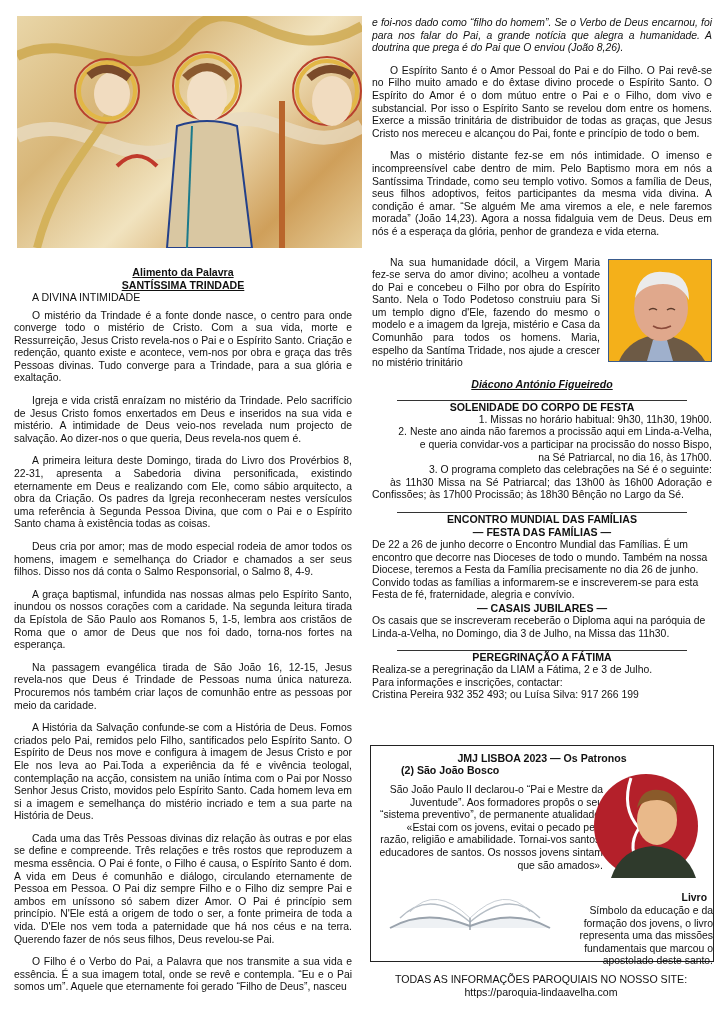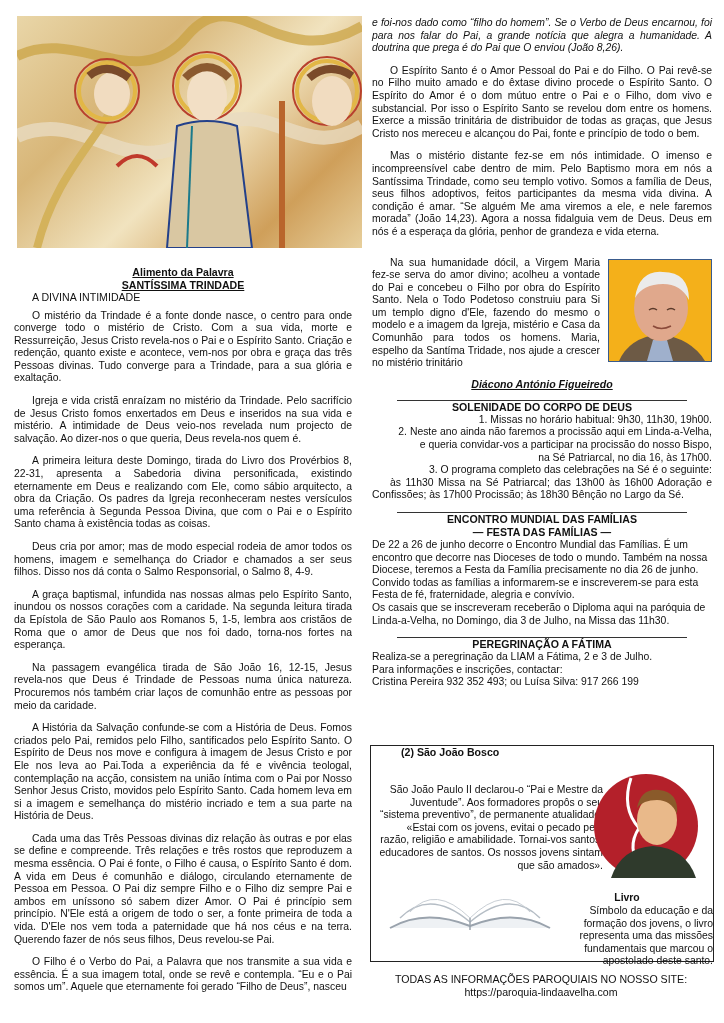--- a/index.html
+++ b/index.html
@@ -90,65 +90,67 @@
         <path d="M40,50 Q44,47 48,50 M58,50 Q62,47 66,50" stroke="#5a3a2a" stroke-width="1.5" fill="none"></path>
         <path d="M44,66 Q52,71 62,66" stroke="#8a4a3a" stroke-width="1.5" fill="none"></path>
       </svg>
     </div>
     <p>Na sua humanidade dócil, a Virgem Maria fez-se serva do amor divino; acolheu a vontade do Pai e concebeu o Filho por obra do Espírito Santo. Nela o Todo Podetoso construiu para Si um templo digno d'Ele, fazendo do mesmo o modelo e a imagem da Igreja, mistério e Casa da Comunhão para todos os homens. Maria, espelho da Santíma Tridade, nos ajude a crescer no mistério trinitário</p>
     <div style="clear:both;"></div>
     <div class="signature">Diácono António Figueiredo</div>
   </div>
 
   <div class="rule" style="width:290px; margin-top:10px;"></div>
-  <div class="sec-title">SOLENIDADE DO CORPO DE DEUS</div>
+  <div class="sec-title">SOLENIDADE DO CORPO DE FESTA</div>
   <div class="list">
     <p>1. Missas no horário habitual: 9h30, 11h30, 19h00.</p>
     <p>2. Neste ano ainda não faremos a procissão aqui em Linda-a-Velha,</p>
     <p>e queria convidar-vos a participar na procissão do nosso Bispo,</p>
     <p>na Sé Patriarcal, no dia 16, às 17h00.</p>
     <p>3. O programa completo das celebrações na Sé é o seguinte:</p>
   </div>
   <p>às 11h30 Missa na Sé Patriarcal; das 13h00 às 16h00 Adoração e Confissões; às 17h00 Procissão; às 18h30 Bênção no Largo da Sé.</p>
 
   <div class="rule" style="width:290px; margin-top:10px;"></div>
   <div class="sec-title">ENCONTRO MUNDIAL DAS FAMÍLIAS</div>
   <div class="sec-title">— FESTA DAS FAMÍLIAS —</div>
   <div class="center">
     <p>De 22 a 26 de junho decorre o Encontro Mundial das Famílias. É um encontro que decorre nas Dioceses de todo o mundo. Também na nossa Diocese, teremos a Festa da Família precisamente no dia 26 de junho. Convido todas as famílias a informarem-se e inscreverem-se para esta Festa de  fé, fraternidade, alegria e convívio.</p>
   </div>
+  <div class="sec-title">— CASAIS JUBILARES —</div>
   <div class="center">
     <p>Os casais que se inscreveram receberão o Diploma aqui na paróquia de Linda-a-Velha, no Domingo, dia 3 de Julho, na Missa das 11h30.</p>
   </div>
 
   <div class="rule" style="width:290px; margin-top:10px;"></div>
   <div class="sec-title">PEREGRINAÇÃO A FÁTIMA</div>
   <div class="center">
     <p>Realiza-se a peregrinação da LIAM a Fátima, 2 e 3 de Julho.</p>
     <p>Para informações e inscrições, contactar:</p>
     <p>Cristina Pereira 932 352 493; ou Luísa Silva: 917 266 199</p>
   </div>
 </div>
 
 <div class="box">
+  <div class="title">JMJ LISBOA 2023 — Os Patronos</div>
   <div class="sub">(2) São João Bosco</div>
   <div class="txt" style="left:4px; top:38px; width:228px; text-indent:14px;">São João Paulo II declarou-o “Pai e Mestre da Juventude”. Aos formadores propôs o seu “sistema preventivo”, de permanente atualidade: «Estai com os jovens, evitai o pecado pela razão, religião e amabilidade. Tornai-vos santos, educadores de santos. Os nossos jovens sintam que são amados».</div>
   <svg style="position:absolute; right:12px; top:22px;" width="110" height="110" viewBox="0 0 110 110">
     <circle cx="55" cy="58" r="52" fill="#b4202a"></circle>
     <path d="M40,10 Q30,40 48,60 Q35,80 50,100" stroke="#fff" stroke-width="3" fill="none"></path>
     <path d="M20,110 Q30,80 62,78 Q95,80 105,110 Z" fill="#2f3a2c"></path>
     <ellipse cx="66" cy="52" rx="20" ry="25" fill="#e9b98a"></ellipse>
     <path d="M46,40 Q50,20 68,22 Q88,24 86,46 Q80,32 66,32 Q52,32 46,40Z" fill="#8a5a2a"></path>
   </svg>
   <svg style="position:absolute; left:14px; top:132px;" width="170" height="56" viewBox="0 0 170 56">
     <path d="M5,50 Q40,30 85,48 Q130,30 165,50" stroke="#9aa3ad" stroke-width="2" fill="#eef1f4"></path>
     <path d="M15,40 Q45,10 85,44 Q125,10 155,40" stroke="#b5bdc5" stroke-width="1.5" fill="none"></path>
     <path d="M25,34 Q50,6 85,40 M145,34 Q120,6 85,40" stroke="#c9cfd5" stroke-width="1" fill="none"></path>
     <line x1="85" y1="40" x2="85" y2="52" stroke="#9aa3ad" stroke-width="1.5"></line>
   </svg>
-  <div class="txt" style="right:6px; top:146px; width:160px; text-align:center; font-weight:bold;margin-left:40px;">Livro</div>
+  <div class="txt" style="right:6px; top:146px; width:160px; text-align:right; font-weight:bold;margin-left:40px;">Livro</div>
   <div class="txt" style="right:0; top:159px; width:165px;">Símbolo da educação e da formação dos jovens, o livro representa uma das missões fundamentais que marcou o apostolado deste santo.</div>
 </div>
 
 <div class="footer">
   <div>TODAS AS INFORMAÇÕES PAROQUIAIS NO NOSSO SITE:</div>
   <div>https://paroquia-lindaavelha.com</div>
 </div>
 
 </body></html>

